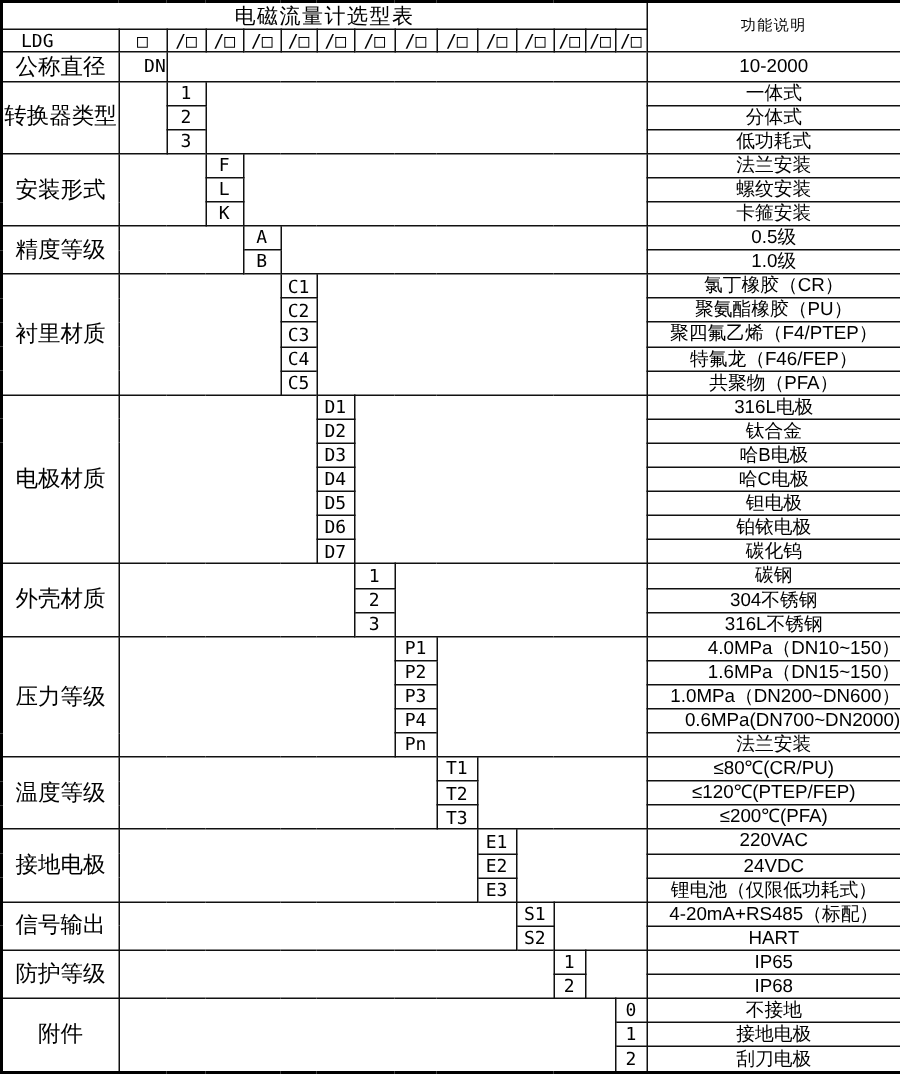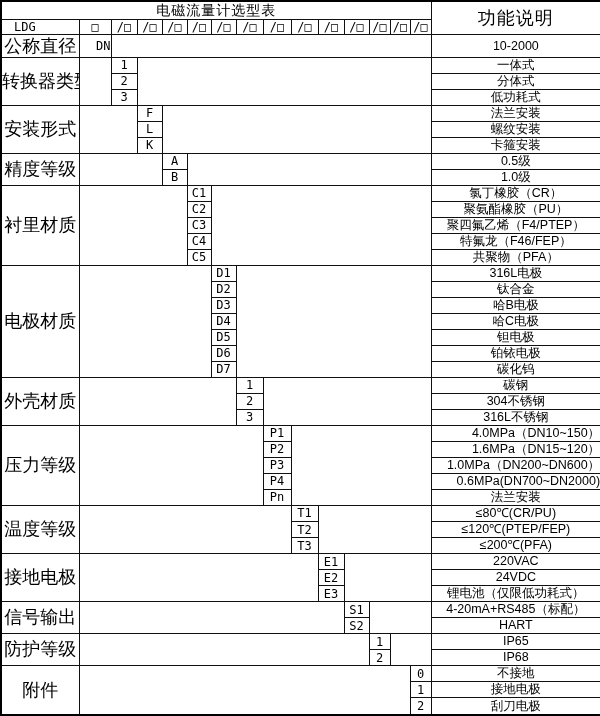--- a/index.html
+++ b/index.html
@@ -12,22 +12,22 @@
     color:#000;background:#fff;
   }
   td{
     border:1px solid #101010;
     padding:0;margin:0;
     text-align:center;vertical-align:middle;
     font-size:13px;line-height:1.05;
     overflow:hidden;white-space:nowrap;
   }
   td.title{font-size:14px;letter-spacing:1px;}
-  td.fnhead{font-size:18px;letter-spacing:1px;}
-  td.lbl{font-size:18px;}
+  td.fnhead{font-size:10px;letter-spacing:1px;}
+  td.lbl{font-size:15px;}
   td.code{font-family:"DejaVu Sans Mono",monospace;font-size:12px;}
   td.slot{font-family:"DejaVu Sans Mono",monospace;font-size:12px;}
   td.desc{font-size:12.5px;}
   td.left{text-align:right;padding-left:3px;}
   td.lpad{text-align:left;padding-left:12px;margin-top:24px;}
   td.empty{background:#fff;}
 </style>
 </head>
 <body>
 
@@ -201,21 +201,21 @@
 
 <tr>
   <td class="lbl" rowspan="5">压力等级</td>
   <td class="empty" colspan="7" rowspan="5"></td>
   <td class="code">P1</td>
   <td class="empty" colspan="6" rowspan="5"></td>
   <td class="desc left">4.0MPa（DN10~150）</td>
 </tr>
 <tr>
   <td class="code">P2</td>
-  <td class="desc left">1.6MPa（DN15~120）</td>
+  <td class="desc left">1.6MPa（DN15~150）</td>
 </tr>
 <tr>
   <td class="code">P3</td>
   <td class="desc left">1.0MPa（DN200~DN600）</td>
 </tr>
 <tr>
   <td class="code">P4</td>
   <td class="desc left">0.6MPa(DN700~DN2000)</td>
 </tr>
 <tr>

